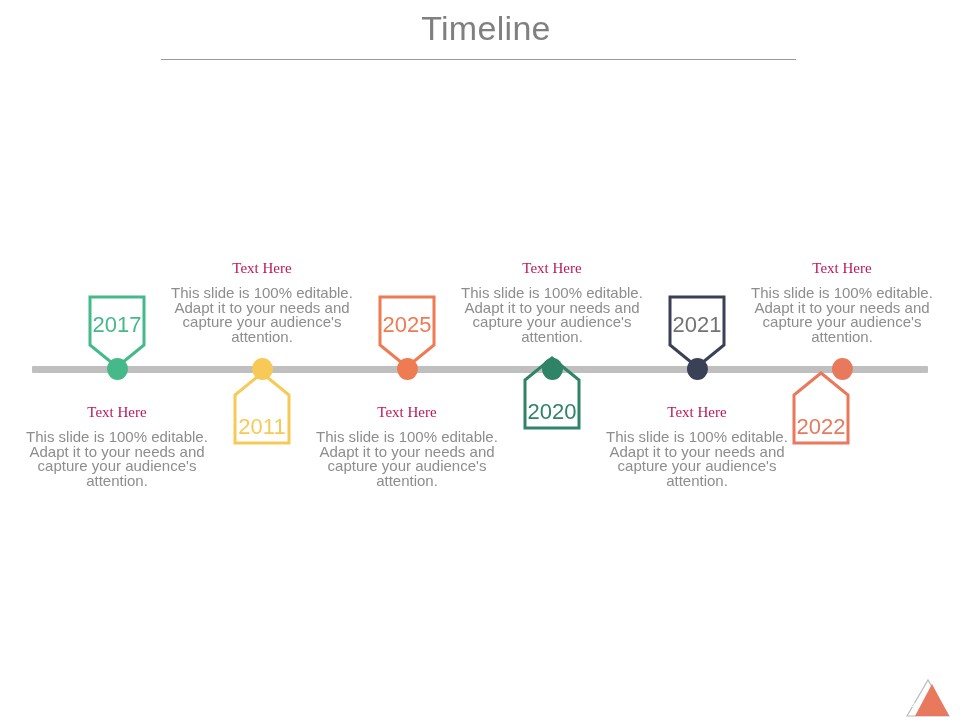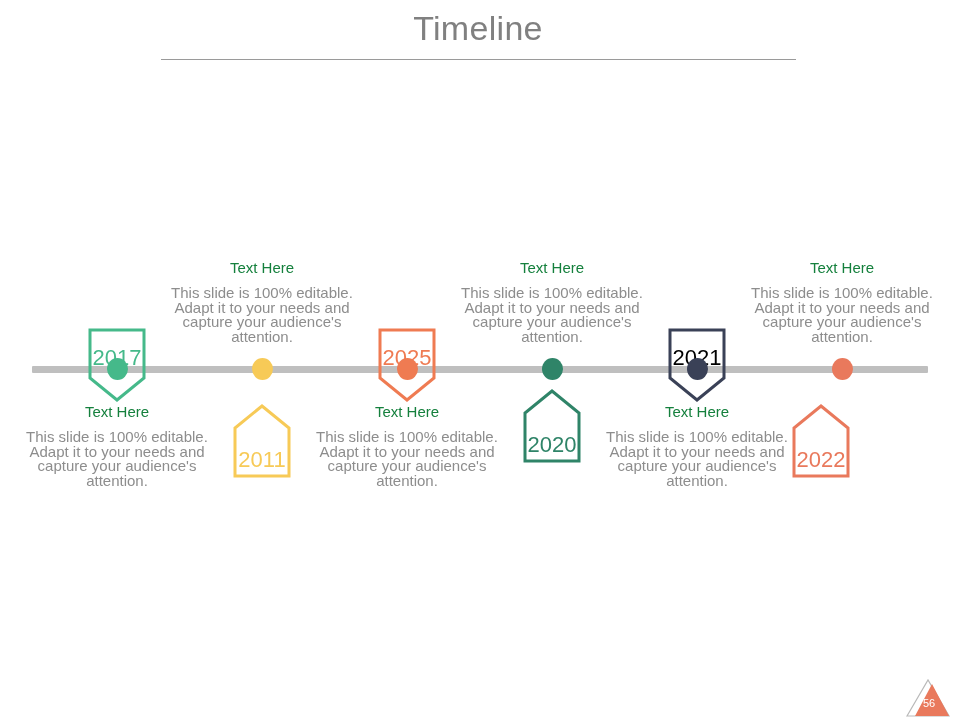--- a/index.html
+++ b/index.html
@@ -12,21 +12,21 @@
     height: 720px;
     position: relative;
     overflow: hidden;
     font-family: "Liberation Sans", sans-serif;
     -webkit-font-smoothing: antialiased;
   }
 
   
   .slide-title {
     position: absolute;
-    left: 160px;
+    left: 168px;
     top: 6px;
     width: 636px;
     text-align: center;
     font-size: 34px;
     font-weight: normal;
     color: #808080;
     letter-spacing: 0.3px;
     line-height: 44px;
   }
   .title-rule {
@@ -57,21 +57,20 @@
     border-radius: 50%;
     top: 358px;
   }
 
   
   .pin {
     position: absolute;
     width: 58px;
     height: 74px;
     box-sizing: border-box;
-    margin-top: 33px;
   }
   .pin svg {
     display: block;
     width: 100%;
     height: 100%;
     overflow: visible;
   }
   .pin .year-text {
     position: absolute;
     left: 0;
@@ -86,24 +85,25 @@
   .pin.down .year-text { top: 45px; }   
 
   
   .txt-block {
     position: absolute;
     width: 190px;
     text-align: center;
   }
   .txt-block .head {
     font-size: 15px;
-    color: #15803d;
+    color: #be185d;
     line-height: 20px;
     margin: 0 0 8px 0;
     font-weight: normal;
+    font-family: Liberation Serif, serif;
   }
   .txt-block .body {
     font-size: 15px;
     color: #8d8d8d;
     line-height: 14.5px;
     margin: 0;
   }
 
   
   .page-badge {
@@ -111,21 +111,20 @@
     left: 903px;
     top: 676px;
     width: 52px;
     height: 44px;
   }
   .page-badge svg { display:block; width:100%; height:100%; }
   .page-badge .num {
     position: absolute;
     left: 0; top: 21px;
     width: 100%;
-    text-align: center;
     font-size: 11px;
     color: #ffffff;
     line-height: 12px;
   }
 </style>
 </head>
 <body>
 
 <div class="slide-title">Timeline</div>
 <div class="title-rule"></div>
@@ -174,21 +173,21 @@
     </div>
     <div class="node-dot" style="left: 542px; background: rgb(47, 132, 104);"></div>
     <div class="txt-block" style="left: 457px; top: 258px;">
       <p class="head">Text Here</p>
       <p class="body">This slide is 100% editable. Adapt it to your needs and capture your audience's attention.</p>
     </div>
     <div class="pin up" style="left: 668px; top: 295px;">
       <svg viewBox="0 0 58 74" aria-hidden="true">
         <polygon points="2,2 56,2 56,50 29,72 2,50" fill="none" stroke="#3a4157" stroke-width="3" stroke-linejoin="miter"></polygon>
       </svg>
-      <div class="year-text" style="color:#000000">2021</div>
+      <div class="year-text" style="color:#737373">2021</div>
     </div>
     <div class="node-dot" style="left: 687px; background: rgb(58, 65, 87);"></div>
     <div class="txt-block" style="left: 602px; top: 402px;">
       <p class="head">Text Here</p>
       <p class="body">This slide is 100% editable. Adapt it to your needs and capture your audience's attention.</p>
     </div>
     <div class="pin down" style="left: 792px; top: 371px;">
       <svg viewBox="0 0 58 74" aria-hidden="true">
         <polygon points="29,2 56,24 56,72 2,72 2,24" fill="none" stroke="#e9795c" stroke-width="3" stroke-linejoin="miter"></polygon>
       </svg>

